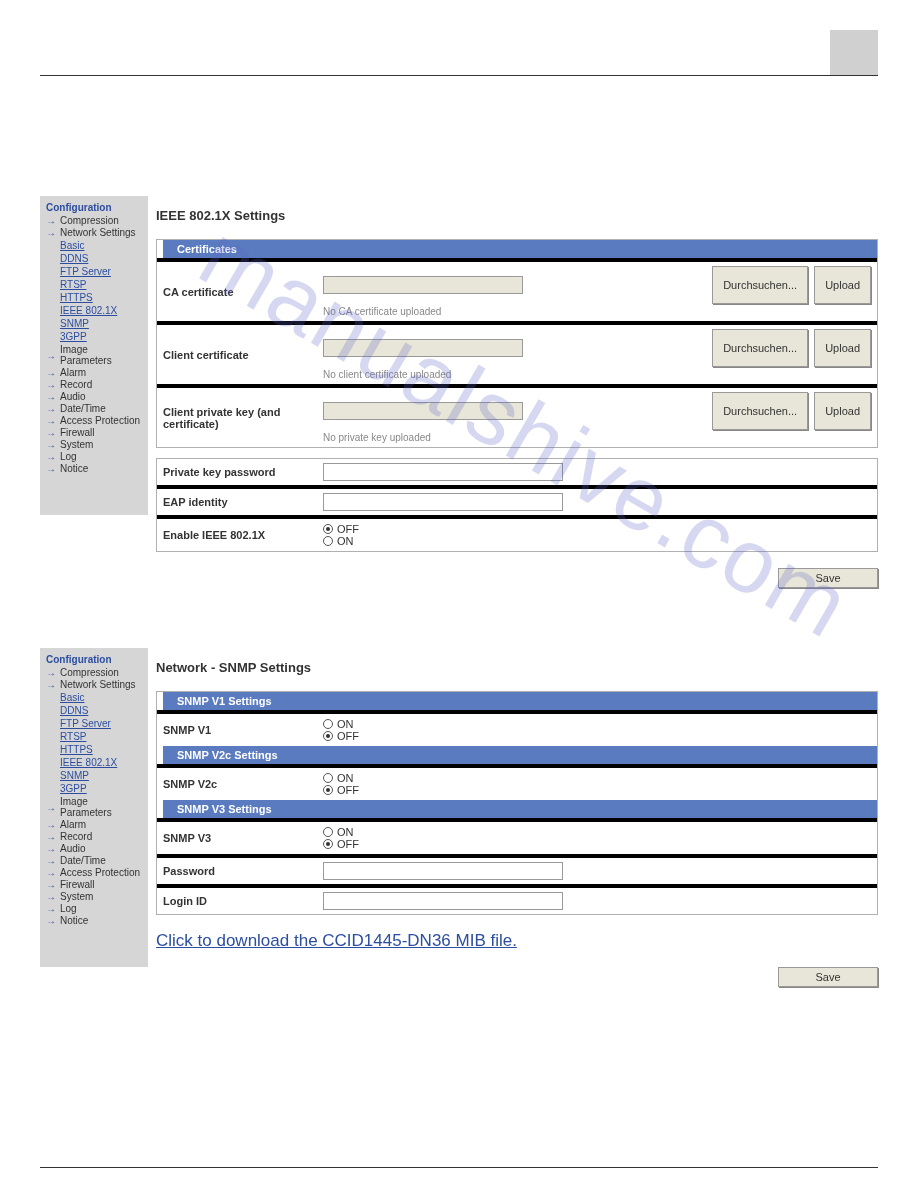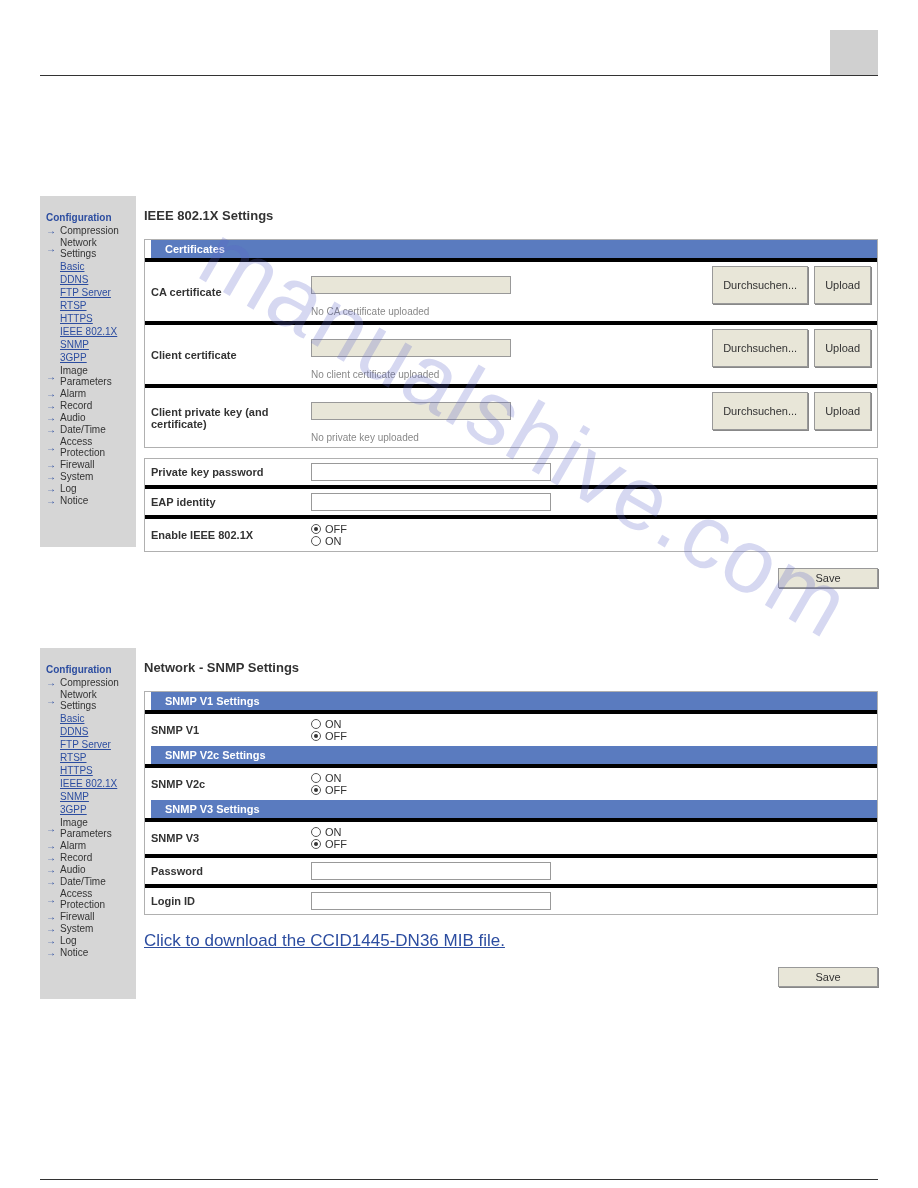--- a/index.html
+++ b/index.html
@@ -15,23 +15,23 @@
     width: 918px;
     margin: 0 auto;
     padding: 30px 40px 40px 40px;
   }
   .header-stub { height: 45px; background: #d0d0d0; float: right; width: 48px; }
   .hr-top { clear: both; border-top: 1px solid #333; margin-top: 15px; margin-bottom: 120px; }
   .hr-bottom { border-top: 1px solid #333; margin-top: 180px; }
   .block { margin-bottom: 60px; }
   .layout { display: flex; align-items: flex-start; }
   .sidebar {
-    width: 96px;
+    width: 108px;
     background: #d6d6d6;
-    padding: 16px 6px 40px 6px;
+    padding: 6px 6px 40px 6px;
     font-size: 10px;
     margin-right: 8px;
   }
   .sidebar-title { color: #2c4da0; font-weight: bold; margin-bottom: 2px; }
   .side-item { display: flex; align-items: center; margin: 1px 0; cursor: pointer; }
   .arrow { color: #2c4da0; font-size: 10px; margin-right: 4px; }
   .side-label { color: #333; }
   .side-sub { margin-left: 14px; color: #2c4da0; text-decoration: underline; cursor: pointer; font-size: 10px; line-height: 13px; }
   .main { flex: 1; }
   .page-title { font-weight: bold; font-size: 13px; margin: 12px 0 16px 0; }

